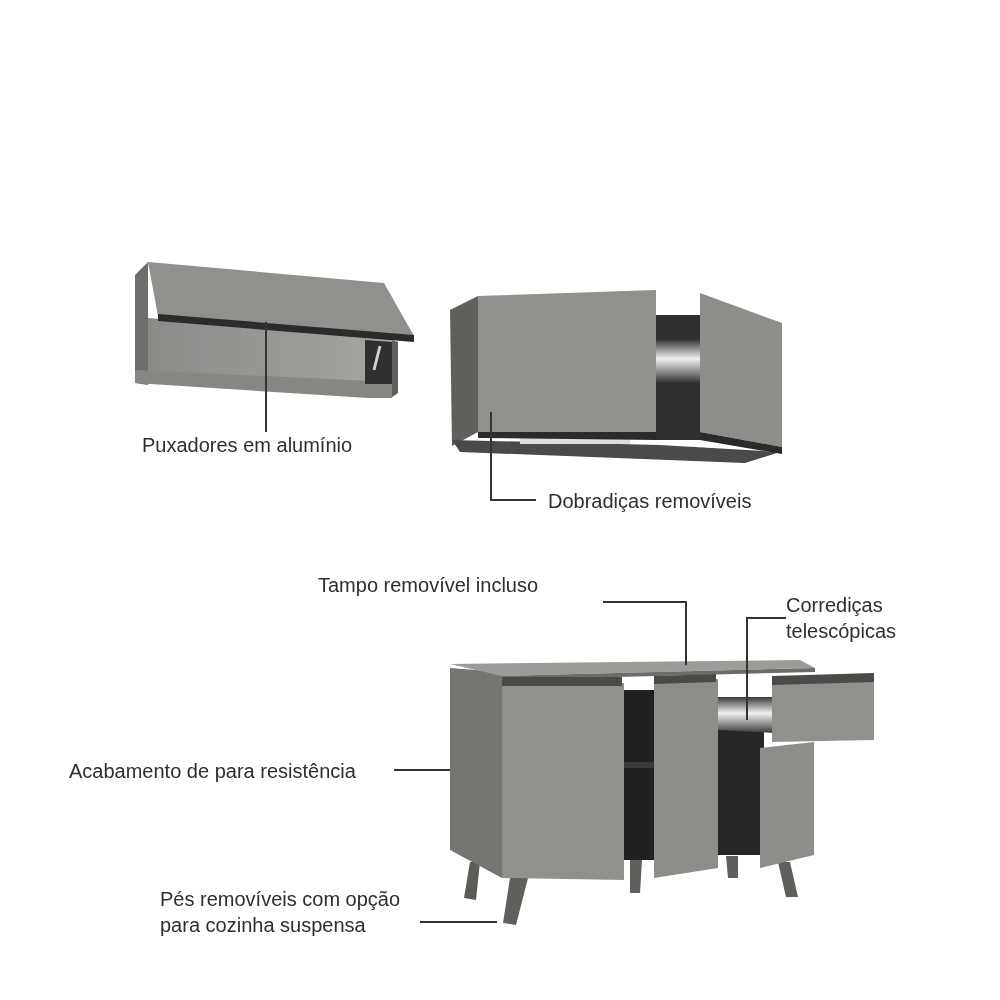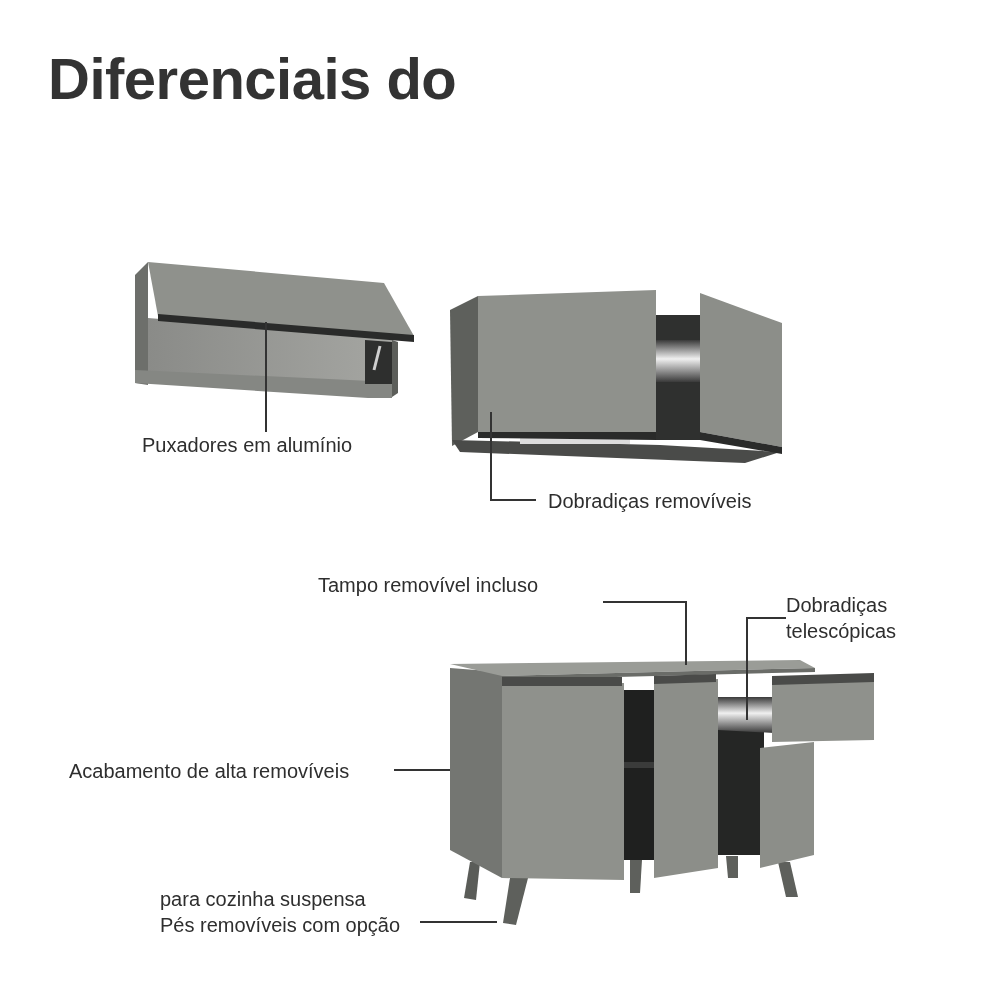--- a/index.html
+++ b/index.html
@@ -39,21 +39,20 @@
     svg.art {
       position: absolute;
       left: 0;
       top: 0;
     }
   </style>
 </head>
 <body>
 
 <h1 class="title">
-  <span>Diferenciais do</span>
 </h1>
 
 <svg class="art" width="1000" height="1000" viewBox="0 0 1000 1000">
   <defs>
     <linearGradient id="metal" x1="0" y1="0" x2="0" y2="1">
       <stop offset="0" stop-color="#3a3a3a"></stop>
       <stop offset="0.45" stop-color="#f0f0f0"></stop>
       <stop offset="1" stop-color="#3a3a3a"></stop>
     </linearGradient>
     <linearGradient id="interior" x1="0" y1="0" x2="1" y2="0">
@@ -147,22 +146,22 @@
 
 <div class="label" style="left:142px; top:432px;">Puxadores em alumínio</div>
 
 <div class="label" style="left:548px; top:488px;">Dobradiças removíveis</div>
 
 <div class="label center" style="left:318px; top:572px; width:290px;">
   <span>Tampo removível incluso</span>
 </div>
 
 <div class="label center" style="left:786px; top:592px; width:142px;">
-  <span>Dobradiças</span>
+  <span>Corrediças</span>
   <span>telescópicas</span>
 </div>
 
-<div class="label" style="left:69px; top:758px;">Acabamento de alta removíveis</div>
+<div class="label" style="left:69px; top:758px;">Acabamento de para resistência</div>
 
 <div class="label center" style="left:160px; top:886px; width:282px;">
+  <span>Pés removíveis com opção</span>
   <span>para cozinha suspensa</span>
-  <span>Pés removíveis com opção</span>
 </div>
 
 </body></html>

